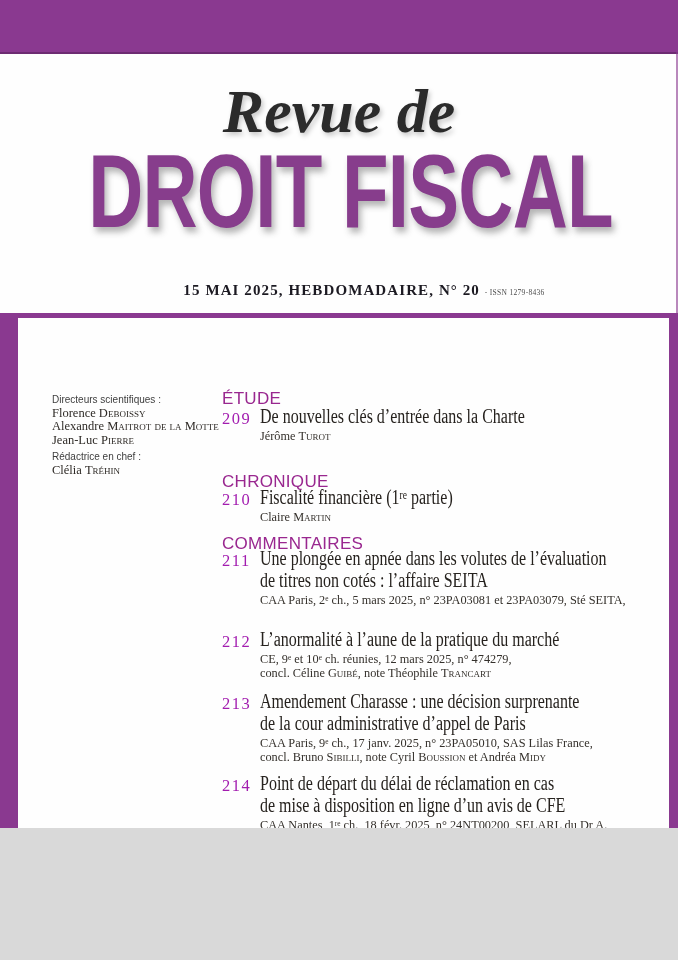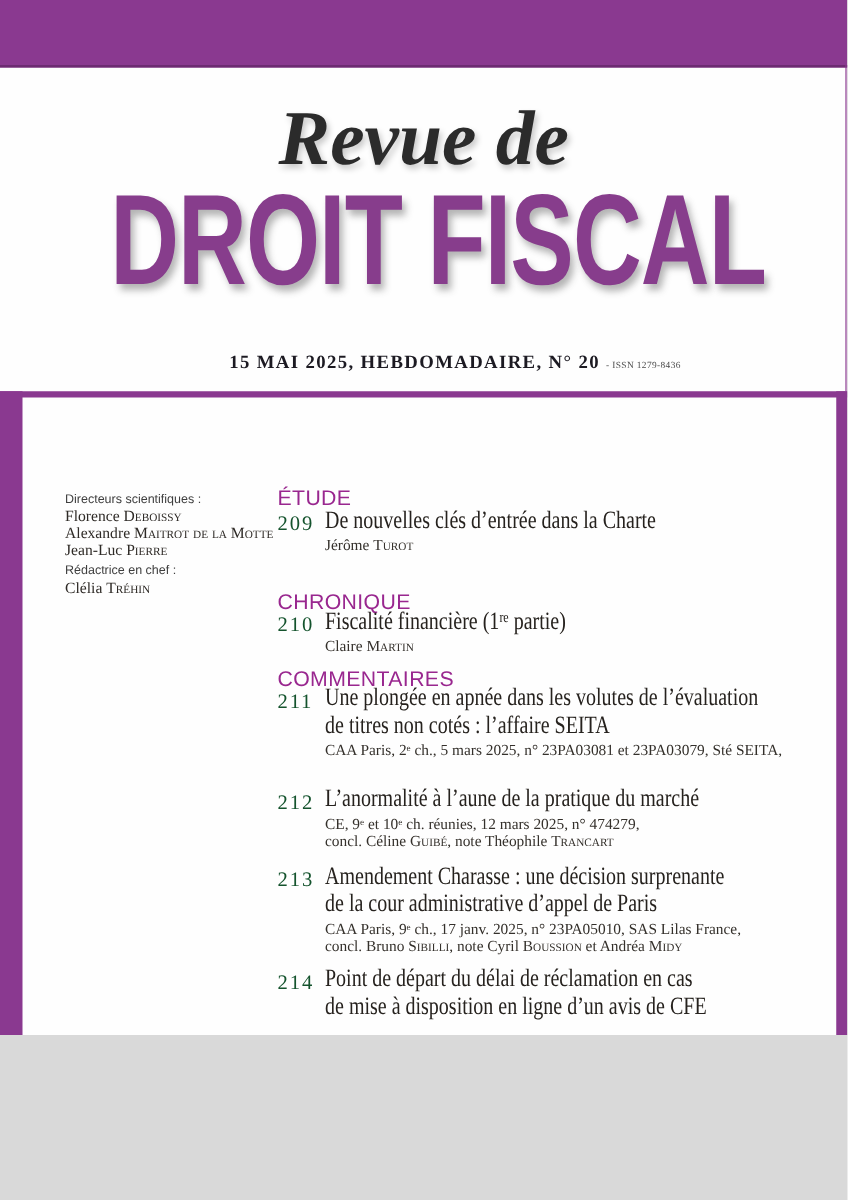--- a/index.html
+++ b/index.html
@@ -29,21 +29,21 @@
   .staff .sans{font-family:"Liberation Sans",sans-serif;font-size:10px;line-height:13.5px;color:#3e3e3e;}
   .staff .serif{font-size:12.5px;line-height:13.5px;color:#2e2a26;}
   .staff .gap{margin-top:3px;}
   
   .sc{font-variant:small-caps;}
   .sup{font-size:.6em;vertical-align:.45em;line-height:0;}
   
   .sec-label{position:absolute;left:222px;font-family:"Liberation Sans",sans-serif;font-weight:400;
              font-size:17px;letter-spacing:.3px;color:#99278F;text-align:right;}
   .entry{position:absolute;left:222px;width:450px;}
-  .entry .num{position:absolute;left:0;top:4px;font-size:16.5px;letter-spacing:1.5px;color:#14532d;}
+  .entry .num{position:absolute;left:0;top:4px;font-size:16.5px;letter-spacing:1.5px;color:#a21caf;}
   .entry .body{margin-left:38px;}
   .title{transform:scaleX(.80);transform-origin:0 0;width:125%;}
   .tl{font-size:20px;line-height:22px;color:#26221e;white-space:nowrap;}
   .details{margin-top:3px;}
   .dl{font-size:12.3px;line-height:13.5px;color:#34302b;white-space:nowrap;}
   
   .lexis{position:absolute;left:46px;top:887px;display:flex;align-items:flex-start;}
   .lexis .wordmark{font-family:"Liberation Sans",sans-serif;font-size:18px;line-height:26px;
                    color:#55565a;letter-spacing:-.2px;margin-left:6px;}
   .lexis .reg{font-size:6px;color:#55565a;line-height:8px;margin-top:1px;}
@@ -152,20 +152,21 @@
   </div>
 
   <div class="entry" style="top:772px">
     <div class="num">214</div>
     <div class="body">
       <div class="title">
         <div class="tl"><span>Point de départ du délai de réclamation en cas</span></div>
         <div class="tl"><span>de mise à disposition en ligne d’un avis de CFE</span></div>
       </div>
       <div class="details">
+        <div class="dl"><span>CAA Nantes, 1</span><span class="sup">re</span><span> ch., 18 févr. 2025, n° 24NT00200, SELARL du Dr A.,</span></div>
       </div>
     </div>
   </div>
 
   <div class="lexis">
     <svg width="26" height="26" viewBox="0 0 26 26">
       <circle cx="13" cy="13" r="11.5" fill="#D6202F"></circle>
       <path d="M6 21 C4 13, 8 6, 15 3.5" stroke="#fff" stroke-width="1.5" fill="none"></path>
       <path d="M9 22.3 C7 14, 11 7, 18 4.6" stroke="#fff" stroke-width="1.4" fill="none"></path>
       <path d="M12 22.8 C10.5 15.5, 14 8.5, 20 6.4" stroke="#fff" stroke-width="1.2" fill="none"></path>

